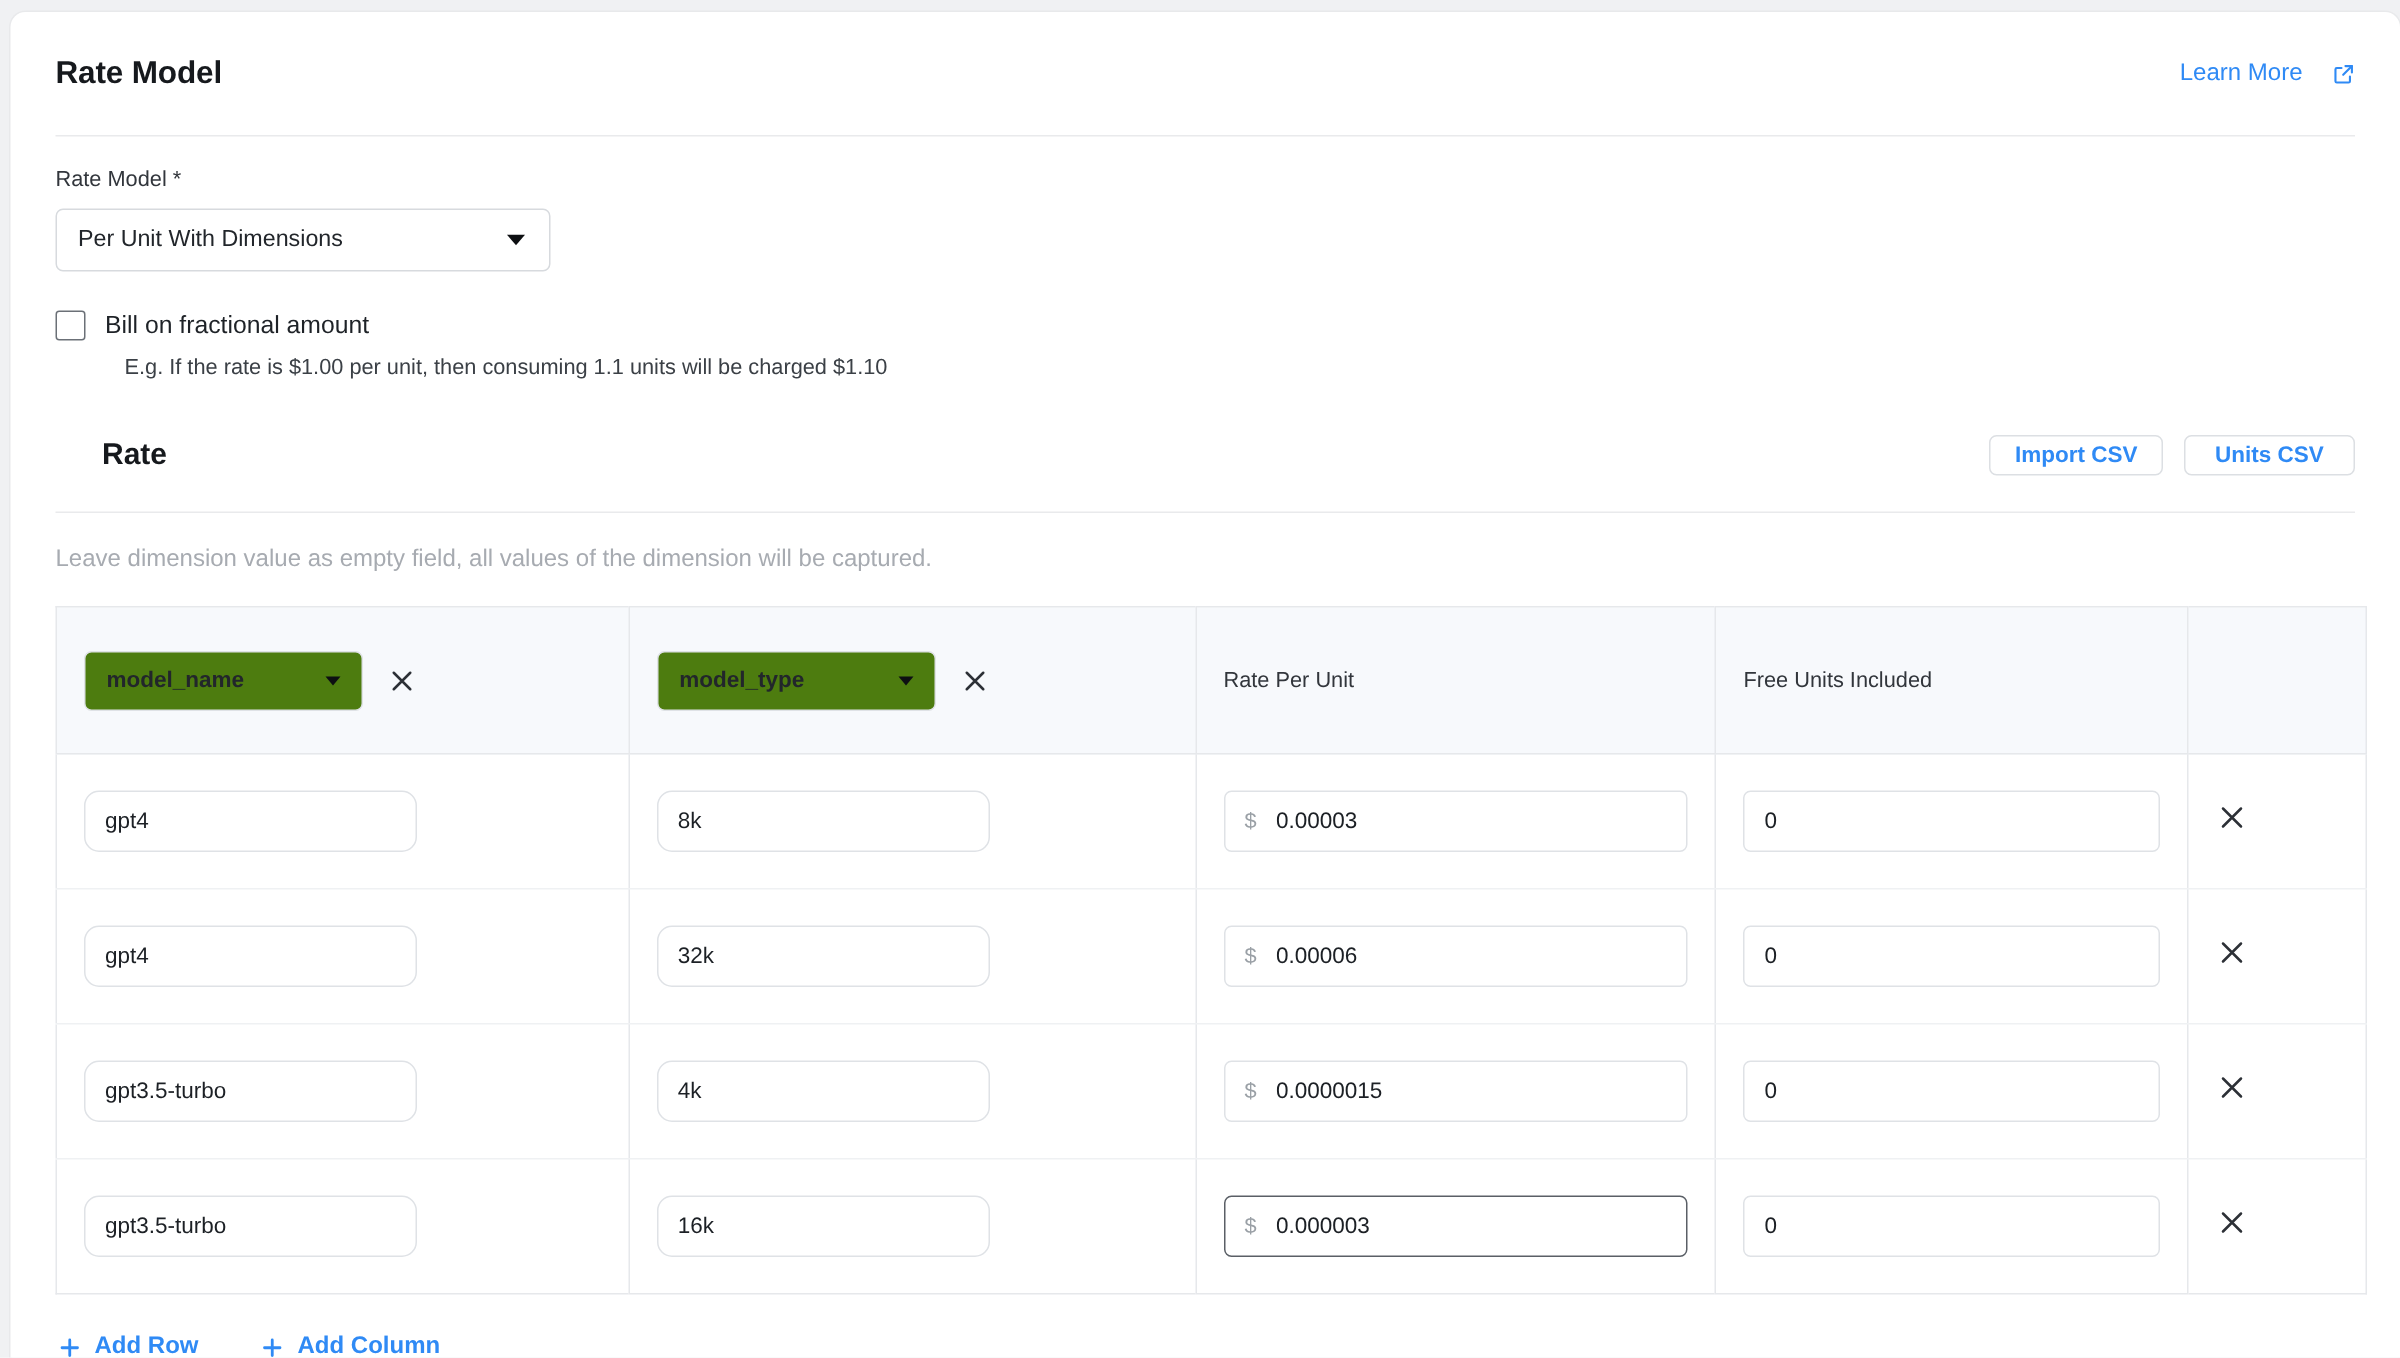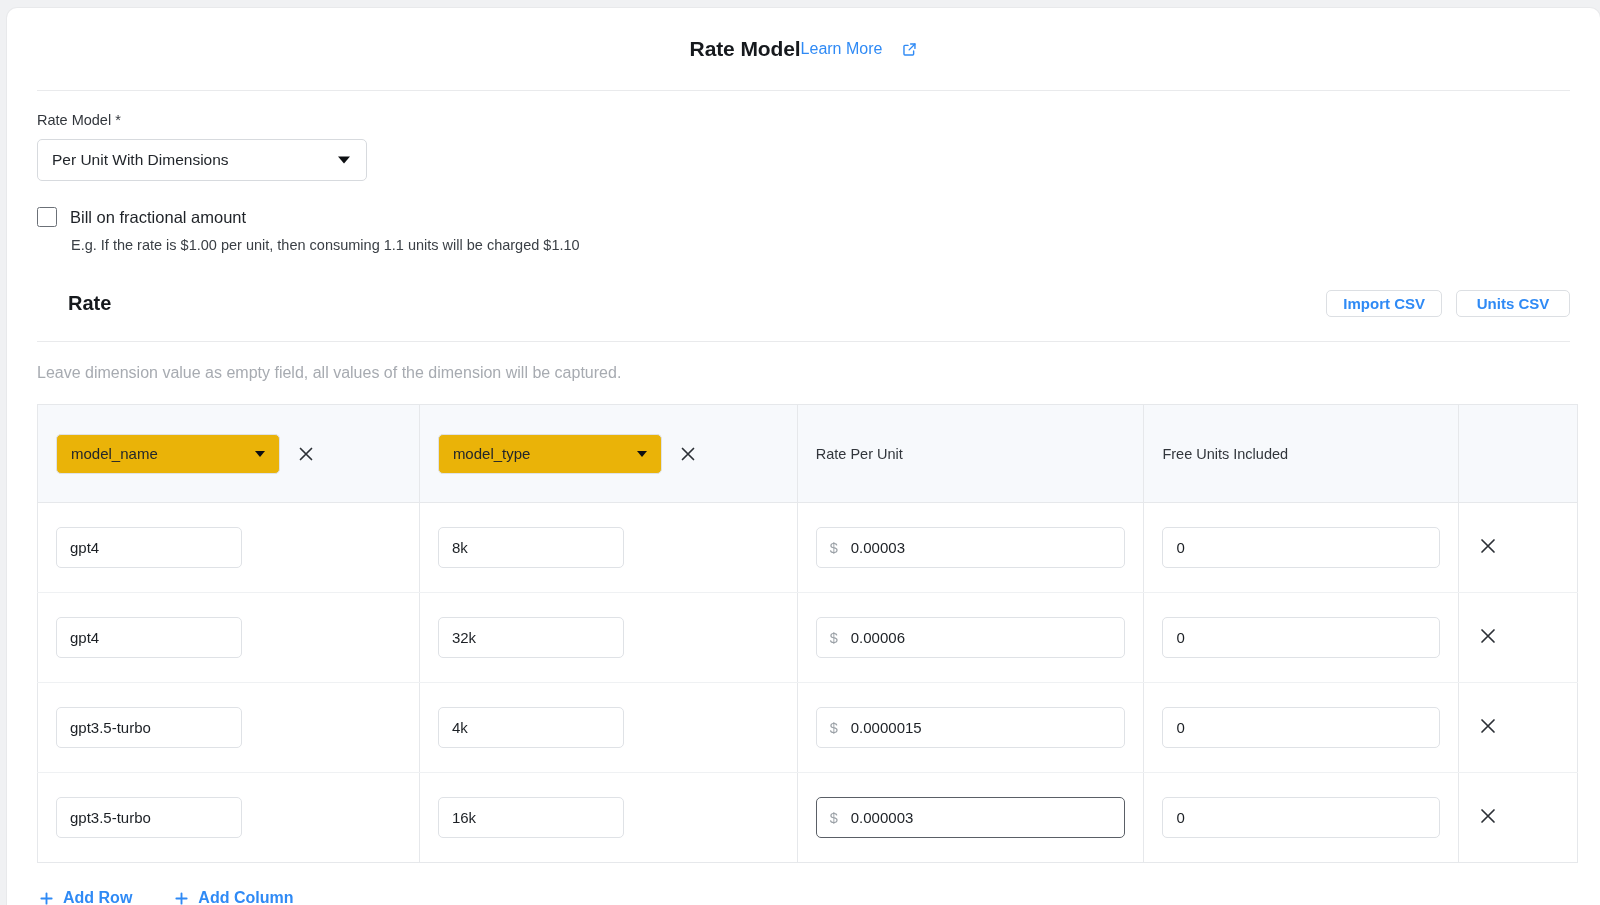--- a/index.html
+++ b/index.html
@@ -18,21 +18,21 @@
     left: 7px; top: 8px;
     width: 1593px; height: 905px;
     background: #ffffff;
     border-top-left-radius: 10px;
     border-top-right-radius: 10px;
     box-shadow: 0 0 0 1px rgba(0,0,0,0.03);
   }
 
   
   .sec-head {
-    display: flex; align-items: center; justify-content: center;
+    display: flex; align-items: center; justify-content: space-between;
     padding: 0 30px 0 30px;
     height: 82px;
   }
   .sec-title {
     font-size: 21px; font-weight: bold; color: #16191d; letter-spacing: -0.1px;
   }
   .learn-more {
     display: inline-flex; align-items: center; gap: 20px;
     font-size: 16px; color: #2f8af5; cursor: pointer;
   }
@@ -67,21 +67,21 @@
     padding: 26px 30px 0 30px;
   }
   .checkbox {
     width: 20px; height: 20px;
     border: 1.6px solid #6b7077; border-radius: 2.5px;
     background: #fff; cursor: pointer; flex: none;
   }
   .check-label { font-size: 16.5px; color: #1e2227; }
   .check-help {
     padding: 10px 30px 0 64px;
-    font-size: 14.5px; color: #3b4046;
+    font-size: 14.5px; color: #3b4046; margin-left: 12px;
   }
 
   
   .rate-head {
     display: flex; align-items: center; justify-content: space-between;
     padding: 0 30px; height: 76px; margin-top: 12px; margin-left: 31px;
   }
   .rate-title { font-size: 20px; font-weight: bold; color: #16191d; }
   .csv-btns { display: flex; gap: 14px; }
   .csv-btn {
@@ -120,27 +120,28 @@
     height: 98px;
     text-align: left;
     vertical-align: middle;
     padding: 0 18px;
     font-weight: normal;
   }
   .rate-table thead th:last-child { border-right: none; }
   .th-dim { display: flex; align-items: center; gap: 16px; }
   .dim-select {
     position: relative;
-    width: 224px; height: 40px;
+    width: 186px; height: 40px;
     border: 1px solid #dfe2e6; border-radius: 5px;
-    background: #eab308;
+    background: #4d7c0f;
     display: flex; align-items: center;
     padding: 0 14px;
     font-size: 15px; color: #22262b;
     cursor: pointer;
+    font-weight: bold;
   }
   .dim-caret {
     position: absolute; right: 14px; top: 50%; transform: translateY(-50%);
     width: 0; height: 0;
     border-left: 5.5px solid transparent;
     border-right: 5.5px solid transparent;
     border-top: 6.5px solid #0d0f12;
   }
   .x-ico { width: 20px; height: 20px; cursor: pointer; flex: none; }
   .col-title { font-size: 14.5px; color: #32363c; }
@@ -157,21 +158,21 @@
 
   .cell-input {
     width: 100%; height: 41px;
     border: 1px solid #dfe2e6; border-radius: 5px;
     background: #fff;
     padding: 0 13px;
     font-size: 15px; color: #1c2025;
     font-family: "Liberation Sans", sans-serif;
     outline: none;
   }
-  .cell-input.w-sm { width: 186px; }
+  .cell-input.w-sm { width: 222px; border-radius: 10px; }
   .money {
     position: relative; display: block; width: 100%;
   }
   .money .cell-input { padding-left: 34px; }
   .money.focused .cell-input { border-color: #5a5f66; }
   .money .cur {
     position: absolute; left: 14px; top: 50%; transform: translateY(-50%);
     font-size: 14.5px; color: #9aa0a6; pointer-events: none;
   }
   .del-cell { text-align: left; }

